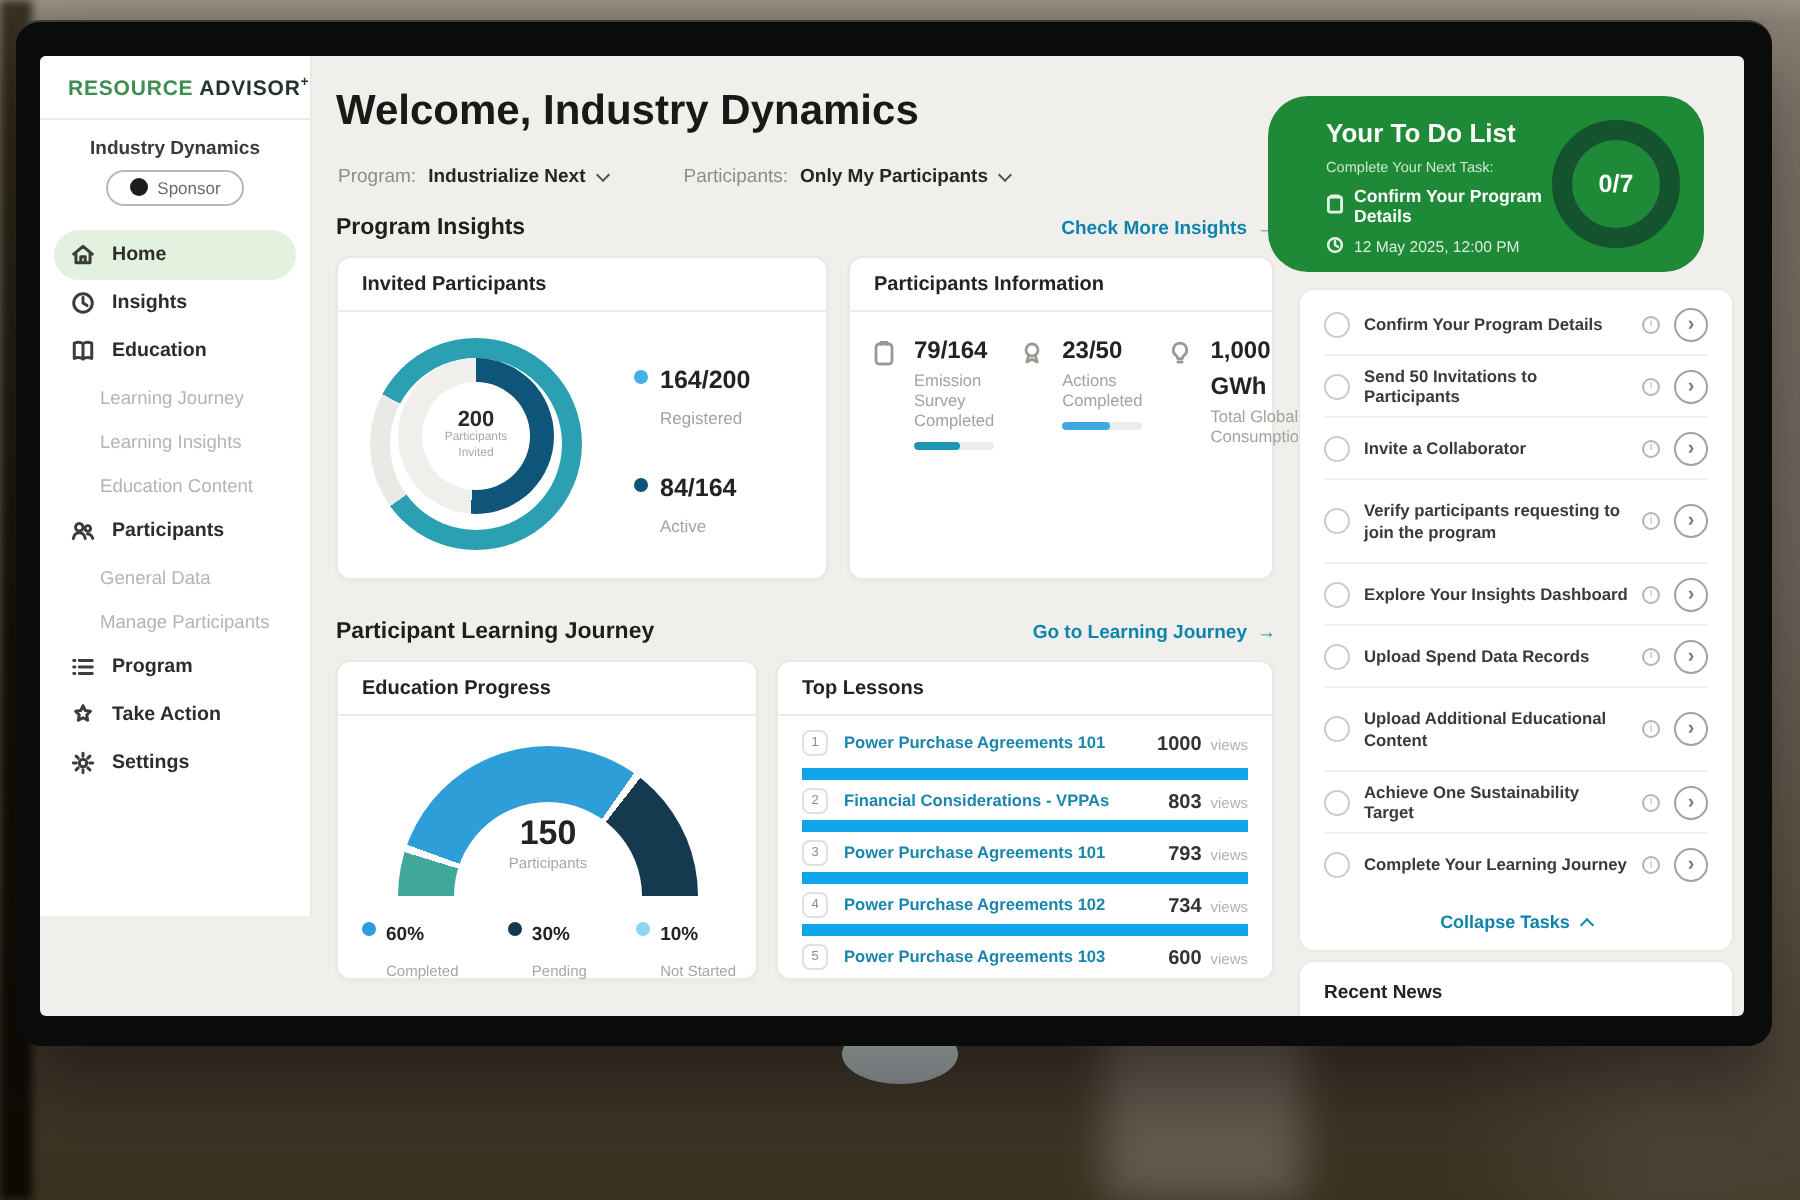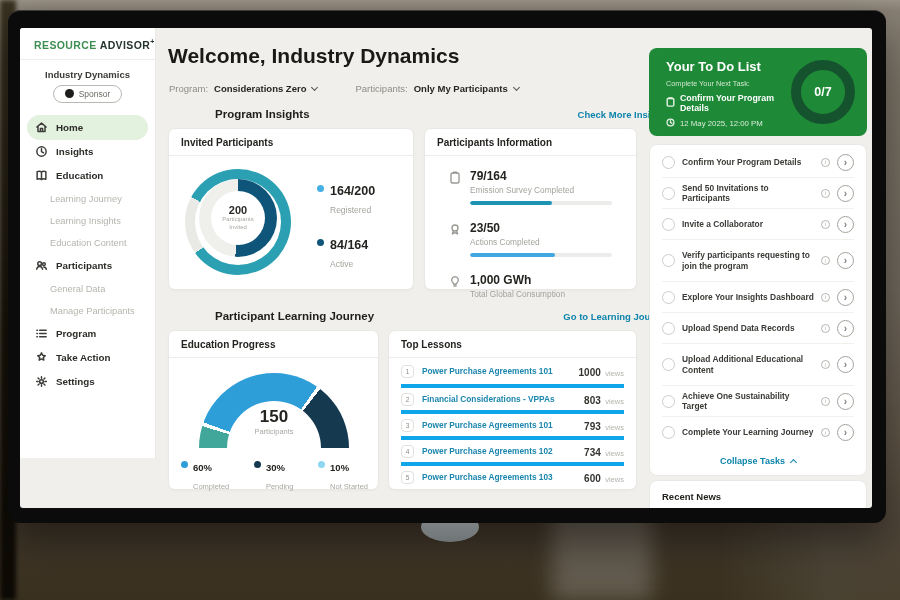--- a/index.html
+++ b/index.html
@@ -50,21 +50,21 @@
 
   
   .welcome { position:absolute; left:148px; top:16px; font-size:21px; font-weight:bold; color:#191917; }
   .filters { position:absolute; left:149px; top:55px; display:flex; gap:38px; align-items:center; }
   .filter { display:flex; align-items:center; gap:6px; font-size:9.5px; }
   .filter .lab { color:#8d8d87; }
   .filter .val { font-weight:bold; color:#262622; cursor:pointer; }
   .chev { width:5px; height:5px; border-right:1.4px solid #555; border-bottom:1.4px solid #555;
     transform:rotate(45deg); margin-top:-3px; display:inline-block; }
   .chev-up { transform:rotate(-135deg); margin-top:3px; border-color:#0d84ab; }
-  .sec-row { position:absolute; left:148px; width:470px; display:flex; justify-content:space-between; align-items:center;margin-left:47px; }
+  .sec-row { position:absolute; left:148px; width:470px; display:flex; justify-content:space-between; align-items:center; }
   .sec-title { font-size:11.5px; font-weight:bold; color:#1e1e1b; }
   .sec-link { font-size:9.5px; font-weight:bold; color:#0d84ab; cursor:pointer; display:flex; gap:5px; align-items:center; }
 
   .card { position:absolute; background:#fff; border:1px solid #e8e8e4; border-radius:7px;
     box-shadow:0 1px 2px rgba(0,0,0,0.03); }
   .card-head { height:27px; border-bottom:1px solid #ececea; display:flex; align-items:center;
     padding:0 12px; font-size:10px; font-weight:bold; color:#23231f; }
 
   
   .donut { position:absolute; left:16px; top:40px; width:106px; height:106px; border-radius:50%;
@@ -79,21 +79,21 @@
     display:flex; flex-direction:column; align-items:center; justify-content:center; text-align:center; }
   .donut-hole .v { font-size:11px; font-weight:bold; color:#2a2a26; }
   .donut-hole .l { font-size:6px; color:#a8a8a2; line-height:1.3; width:44px; }
   .dlegend { position:absolute; left:148px; top:52px; display:flex; flex-direction:column; gap:18px; }
   .dlegend .item { display:flex; gap:6px; }
   .dot { width:7px; height:7px; border-radius:50%; margin-top:4px; flex:none; }
   .dlegend .v { font-size:12.5px; font-weight:bold; color:#23231f; }
   .dlegend .l { font-size:8.5px; color:#a3a39d; margin-top:1px; }
 
   
-  .info-rows { padding:10px 24px; display:flex; flex-direction:column; gap:13px; }
+  .info-rows { padding:10px 11px; display:flex; flex-direction:row; gap:13px; }
   .irow { display:flex; gap:8px; }
   .iicon { width:13px; padding-top:4px; }
   .iicon svg { stroke:#9a9a94; fill:none; stroke-width:1.4; stroke-linecap:round; stroke-linejoin:round; }
   .irow .body { flex:1; }
   .irow .v { font-size:12px; font-weight:bold; color:#23231f; }
   .irow .l { font-size:8.3px; color:#a3a39d; margin-top:1px; }
   .bar { margin-top:6px; height:4px; border-radius:2px; background:#ececea; overflow:hidden; }
   .bar i { display:block; height:4px; border-radius:2px; }
   .bar.b1 i { width:58%; background:#1d94b2; }
   .bar.b2 i { width:60%; background:#3fa8e0; }
@@ -106,31 +106,31 @@
   .gauge-txt { position:absolute; left:0; top:34px; width:150px; text-align:center; }
   .gauge-txt .v { font-size:17px; font-weight:bold; color:#23231f; }
   .gauge-txt .l { font-size:7.5px; color:#a8a8a2; }
   .glegend { position:absolute; left:12px; top:126px; width:187px; display:flex; justify-content:space-between; }
   .glegend .item { display:flex; gap:5px; }
   .glegend .v { font-size:9.5px; font-weight:bold; color:#23231f; }
   .glegend .l { font-size:7.5px; color:#a8a8a2; margin-top:1px; }
 
   
   .lrows { padding:0 12px; }
-  .lrow { display:flex; align-items:center; gap:8px; height:26px; border-top:4px solid #0ea5e9; cursor:pointer; }
+  .lrow { display:flex; align-items:center; gap:8px; height:26px; border-top:6px solid #0ea5e9; cursor:pointer; }
   .lrow:first-child { border-top:none; }
   .chip { width:13px; height:13px; border:1px solid #e0e0dc; border-radius:4px; flex:none;
     display:flex; align-items:center; justify-content:center; font-size:6.5px; color:#8b8b86; }
   .ltitle { flex:1; font-size:8.3px; font-weight:bold; color:#1b86ad; }
   .lviews b { font-size:10px; color:#33332f; }
   .lviews span { font-size:7.5px; color:#b3b3ad; }
 
   
-  .todo-green { position:absolute; left:629px; top:20px; width:218px; height:88px;
-    background:#1e8a37; border-radius:8px; padding:11px 17px; color:#fff; }
+  .todo-green { position:absolute; left:614px; top:20px; width:218px; height:88px;
+    background:#1e8a37; border-radius:20px; padding:11px 29px; color:#fff; }
   .todo-green .t { font-size:13px; font-weight:bold; }
   .todo-green .s { font-size:7.3px; color:#cfe6cf; margin-top:5px; }
   .todo-green .task { display:flex; gap:5px; align-items:center; margin-top:5px;
     font-size:8.8px; font-weight:bold; max-width:135px; }
   .todo-green .due { display:flex; gap:5px; align-items:center; margin-top:5px; font-size:7.8px; color:#d9ecd9; }
   .wicon svg { stroke:#e6f2e6; fill:none; stroke-width:1.4; stroke-linecap:round; }
   .todo-ring { position:absolute; right:12px; top:12px; width:64px; height:64px; border-radius:50%;
     border:10px solid #14532d; display:flex; align-items:center; justify-content:center;
     font-size:12.5px; font-weight:bold; color:#fff; }
 
@@ -255,21 +255,21 @@
             </span>
           <span class="nlabel">Settings</span>
         </div>
       </div>
     </div>
 
     <div class="welcome">Welcome, Industry Dynamics</div>
     <div class="filters">
       <div class="filter">
         <span class="lab">Program:</span>
-        <span class="val">Considerations Zero</span>
+        <span class="val">Industrialize Next</span>
         <span class="chev"></span>
       </div>
       <div class="filter">
         <span class="lab">Participants:</span>
         <span class="val">Only My Participants</span>
         <span class="chev"></span>
       </div>
     </div>
 
     <div class="sec-row" style="top:80px;">

